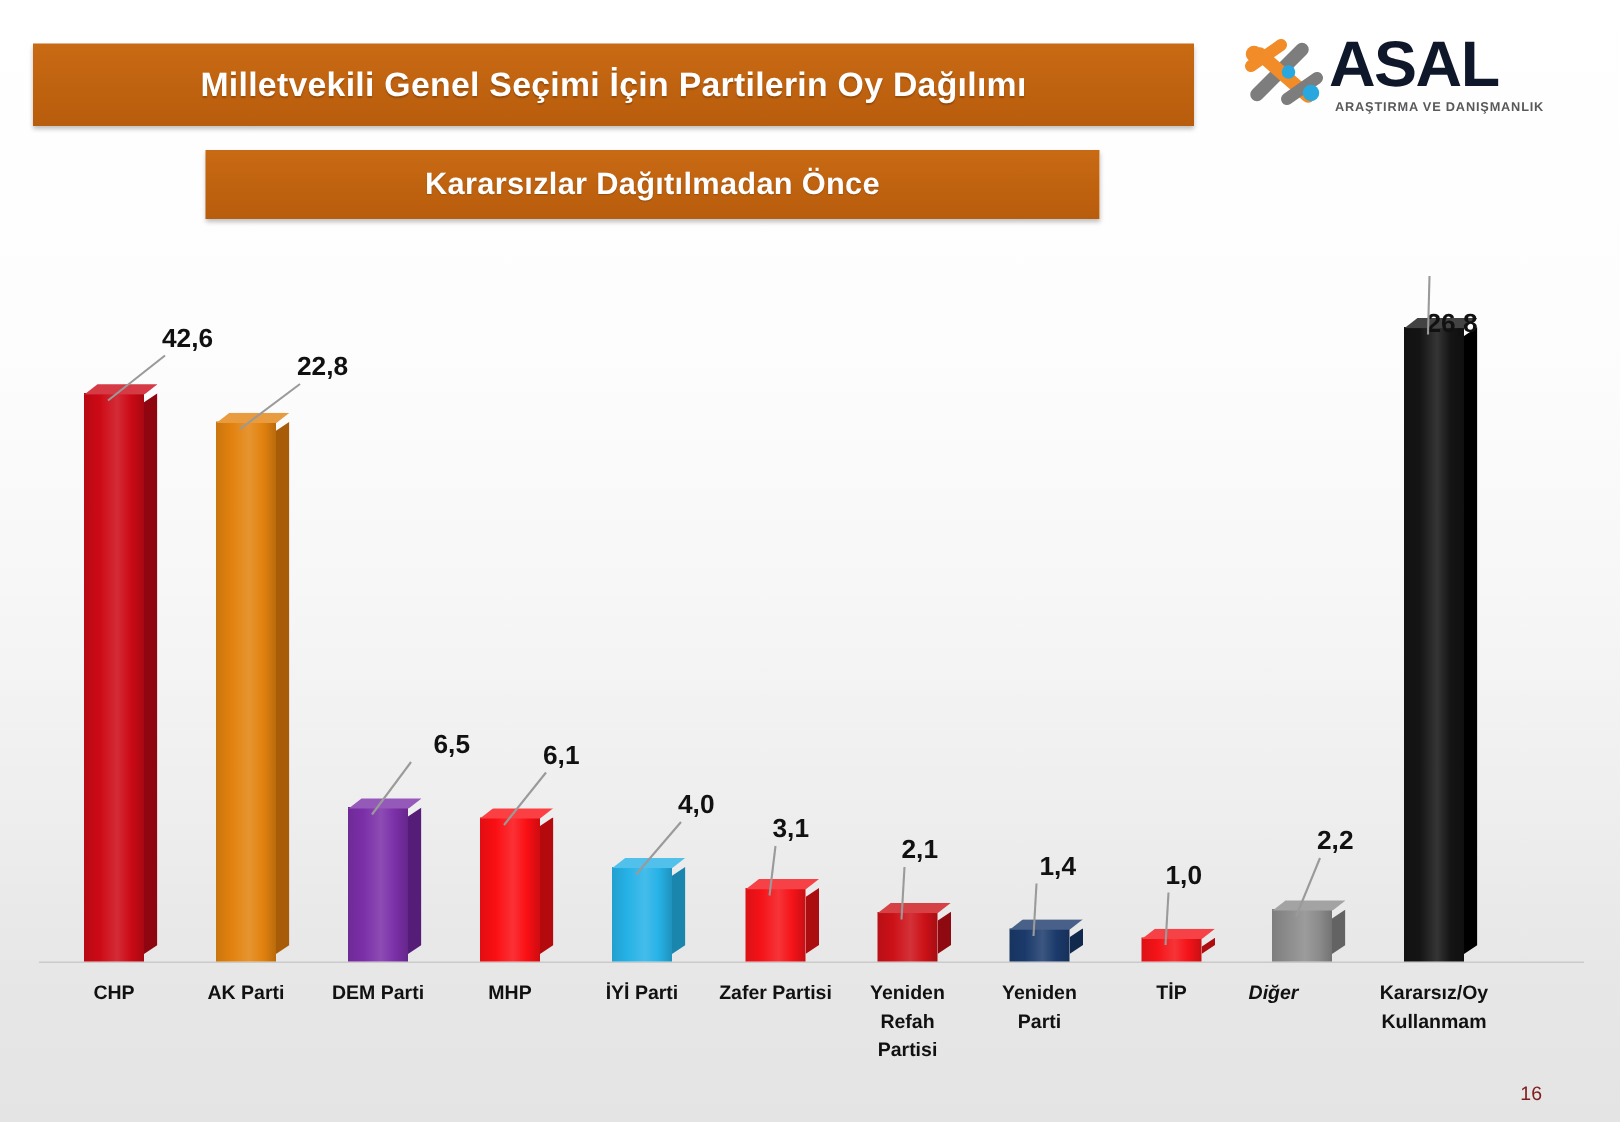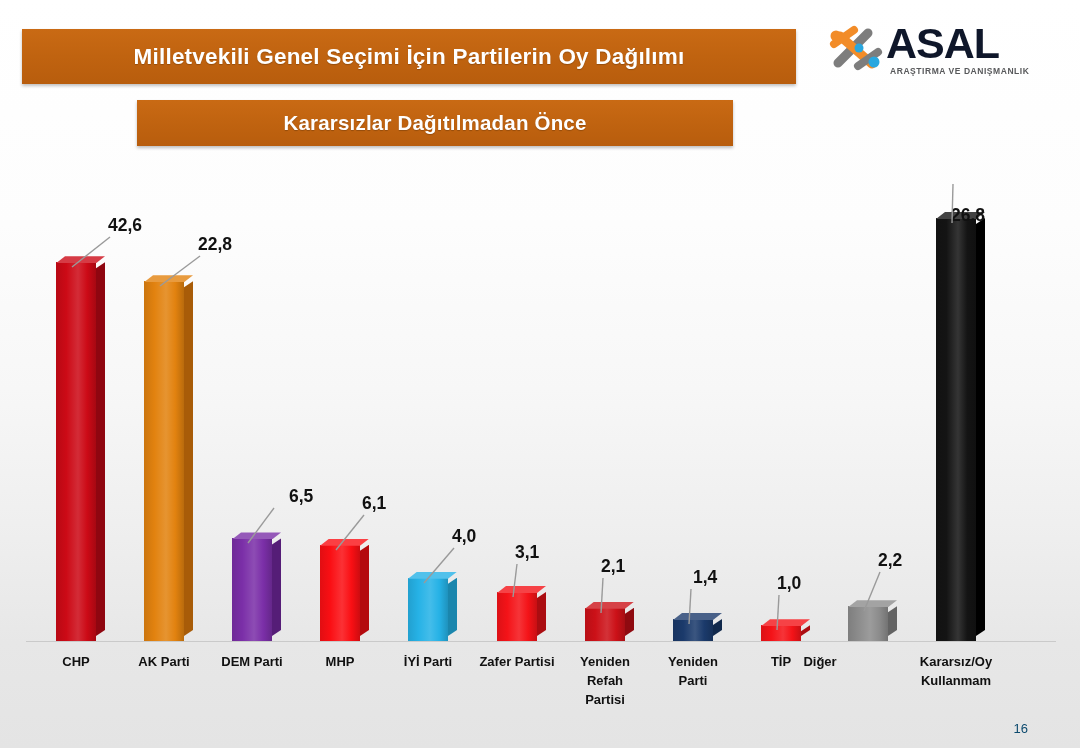--- a/index.html
+++ b/index.html
@@ -144,21 +144,21 @@
     font-weight: bold;
     color: #111111;
     line-height: 19px;
   }
 
   
   #page-number {
     position: absolute;
     right: 52px; bottom: 12px;
     font-size: 13px;
-    color: #0c4a6e;
+    color: #7f1d1d;
   }
 </style>
 </head>
 <body>
 
 <div id="slide">
 
   <div class="banner" id="banner-main">Milletvekili Genel Seçimi İçin Partilerin Oy Dağılımı</div>
 
   <div class="banner" id="banner-sub">Kararsızlar Dağıtılmadan Önce</div>
@@ -318,21 +318,21 @@
         <div class="bar-front" style="height: 34.7239px; background: linear-gradient(to right, rgb(126, 126, 126) 0%, rgb(140, 140, 140) 26%, rgb(156, 156, 156) 55%, rgb(140, 140, 140) 78%, rgb(115, 115, 115) 100%);"></div>
         <div class="bar-side" style="height: 29.7239px; background: rgb(99, 99, 99); clip-path: polygon(0px 6px, 100% 0px, 100% calc(100% - 6px), 0px 100%);"></div>
         <div class="bar-top" style="top: -6px; width: 49px; height: 7px; background: rgb(163, 163, 163); clip-path: polygon(0px 100%, 9px 0px, 100% 0px, calc(100% - 9px) 100%);"></div>
       </div>
       <div class="value-label" style="left: 878px; top: 550.276px;">2,2</div>
       <div class="leader" style="left: 862px; top: 570.276px; width: 22px; height: 45px;">
         <svg width="22" height="45">
           <polyline points="18,2 2,41" fill="none" stroke="#9a9a9a" stroke-width="1.4"></polyline>
         </svg>
       </div>
-      <div class="cat-label" style="left: 765px; width: 110px;">
+      <div class="cat-label" style="left: 794px; width: 110px; font-style: italic;">
         <div>Diğer</div>
       </div>
       <div class="bar3d" style="left: 936px; top: 218px; width: 40px; height: 423px;">
         <div class="bar-front" style="height: 423px; background: linear-gradient(to right, rgb(18, 18, 18) 0%, rgb(20, 20, 20) 26%, rgb(53, 53, 53) 55%, rgb(20, 20, 20) 78%, rgb(16, 16, 16) 100%);"></div>
         <div class="bar-side" style="height: 418px; background: rgb(0, 0, 0); clip-path: polygon(0px 6px, 100% 0px, 100% calc(100% - 6px), 0px 100%);"></div>
         <div class="bar-top" style="top: -6px; width: 49px; height: 7px; background: rgb(67, 67, 67); clip-path: polygon(0px 100%, 9px 0px, 100% 0px, calc(100% - 9px) 100%);"></div>
       </div>
       <div class="value-label" style="left: 951px; top: 162px; margin-top: 43px;">26,8</div>
       <div class="leader" style="left: 950px; top: 182px; width: 7px; height: 45px;">
         <svg width="7" height="45">

